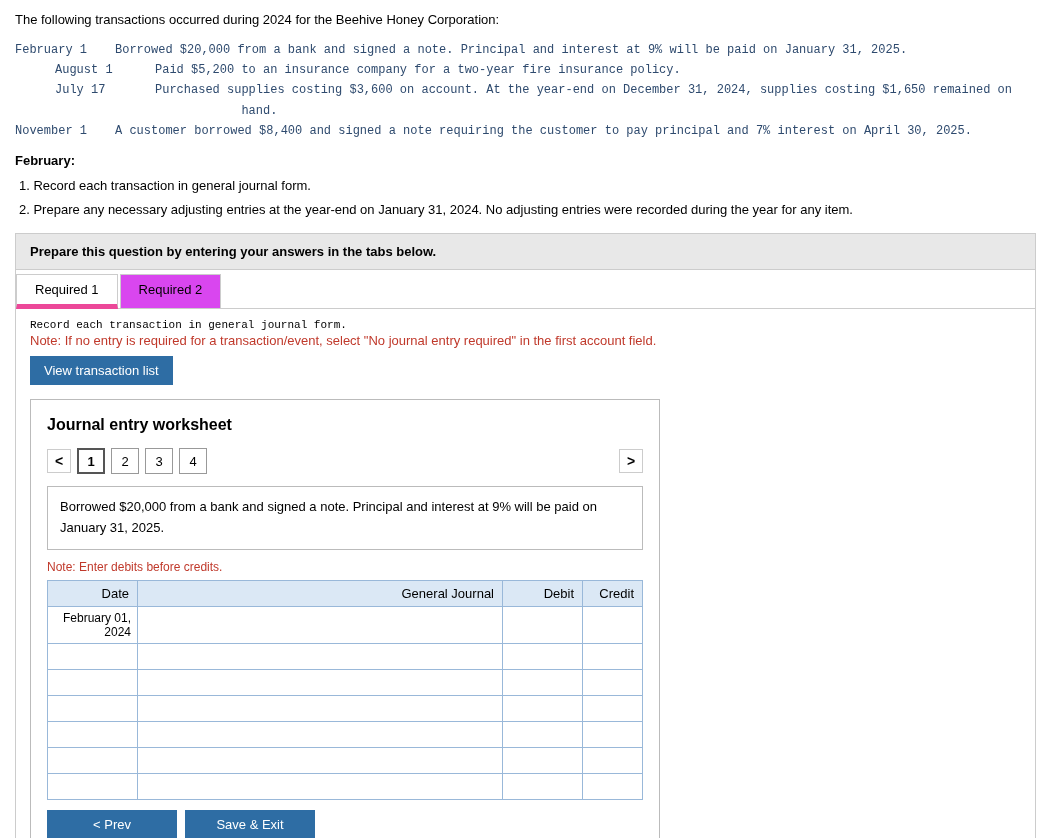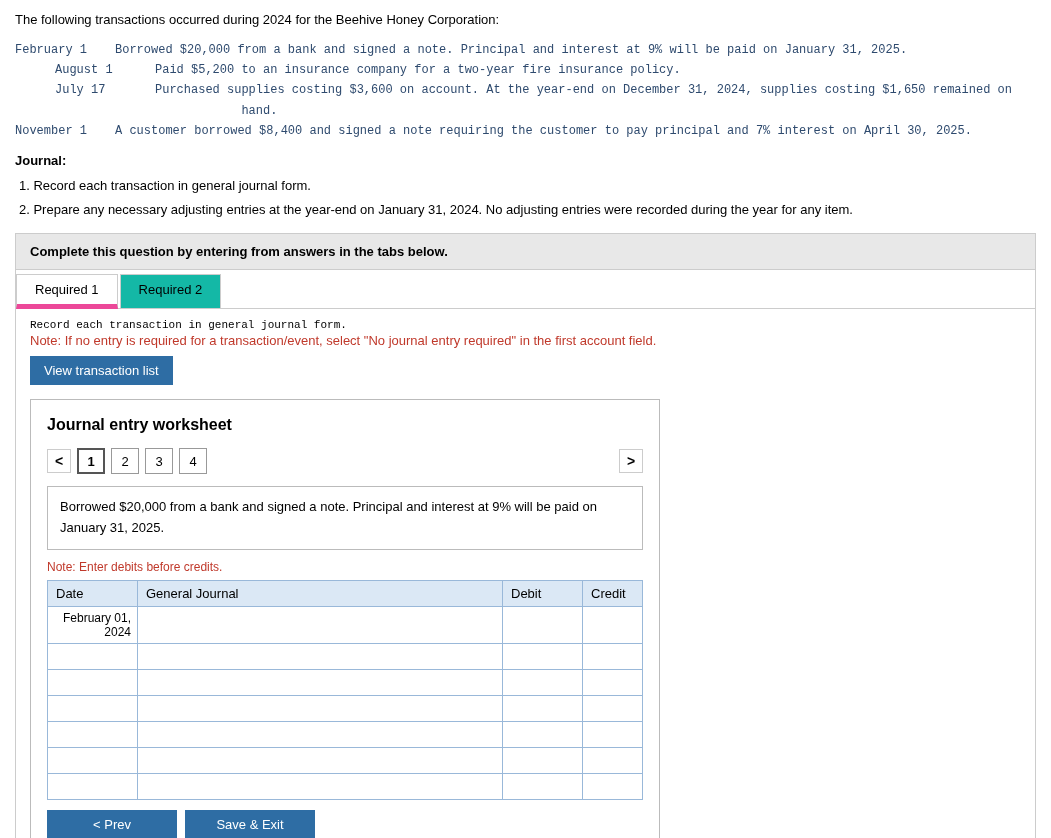--- a/index.html
+++ b/index.html
@@ -62,21 +62,21 @@
       margin-bottom: 0;
     }
     .tabs-row {
       display: flex;
       border-bottom: 1px solid #ccc;
     }
     .tab {
       padding: 7px 18px;
       border: 1px solid #ccc;
       border-bottom: none;
-      background: #14b8a6;
+      background: #d946ef;
       cursor: pointer;
       font-size: 13px;
       margin-right: 2px;
       margin-top: 4px;
     }
     .tab.active {
       background: #fff;
       border-bottom: 5px solid #ec4899;
       margin-bottom: -1px;
       z-index: 1;
@@ -168,21 +168,21 @@
     }
     .journal-table {
       width: 100%;
       border-collapse: collapse;
       font-size: 13px;
     }
     .journal-table th {
       background: #dbe8f5;
       border: 1px solid #99b8d9;
       padding: 5px 8px;
-      text-align: left;
+      text-align: right;
       font-weight: normal;
     }
     .journal-table th.date-h { width: 90px; }
     .journal-table th.gj-h { }
     .journal-table th.debit-h { width: 80px; }
     .journal-table th.credit-h { width: 60px; }
     .journal-table td {
       border: 1px solid #99b8d9;
       padding: 4px 6px;
       height: 26px;
@@ -237,29 +237,29 @@
     <span class="date-col">August 1</span><span class="text-col">Paid $5,200 to an insurance company for a two-year fire insurance policy.</span>
   </div>
   <div style="margin-left:40px;">
     <span class="date-col">July 17</span><span class="text-col">Purchased supplies costing $3,600 on account. At the year-end on December 31, 2024, supplies costing $1,650 remained on<br>&nbsp;&nbsp;&nbsp;&nbsp;&nbsp;&nbsp;&nbsp;&nbsp;&nbsp;&nbsp;&nbsp;&nbsp;hand.</span>
   </div>
   <div>
     <span class="date-col">November 1</span><span class="text-col">A customer borrowed $8,400 and signed a note requiring the customer to pay principal and 7% interest on April 30, 2025.</span>
   </div>
 </div>
 
-<div class="required-label">Journal:</div>
+<div class="required-label">February:</div>
 
 <div class="required-items">
   <div class="item">1. Record each transaction in general journal form.</div>
   <div class="item">2. Prepare any necessary adjusting entries at the year-end on January 31, 2024. No adjusting entries were recorded during the year for any item.</div>
 </div>
 
 <div class="instruction-box">
-  <span>Complete this question by entering from answers in the tabs below.</span>
+  <span>Prepare this question by entering your answers in the tabs below.</span>
 </div>
 
 <div class="tabs-container">
   <div class="tabs-row">
     <div class="tab active">Required 1</div>
     <div class="tab">Required 2</div>
   </div>
   <div class="tab-content">
     <div class="tab-description">Record each transaction in general journal form.</div>
     <div class="tab-note">Note: If no entry is required for a transaction/event, select "No journal entry required" in the first account field.</div>

